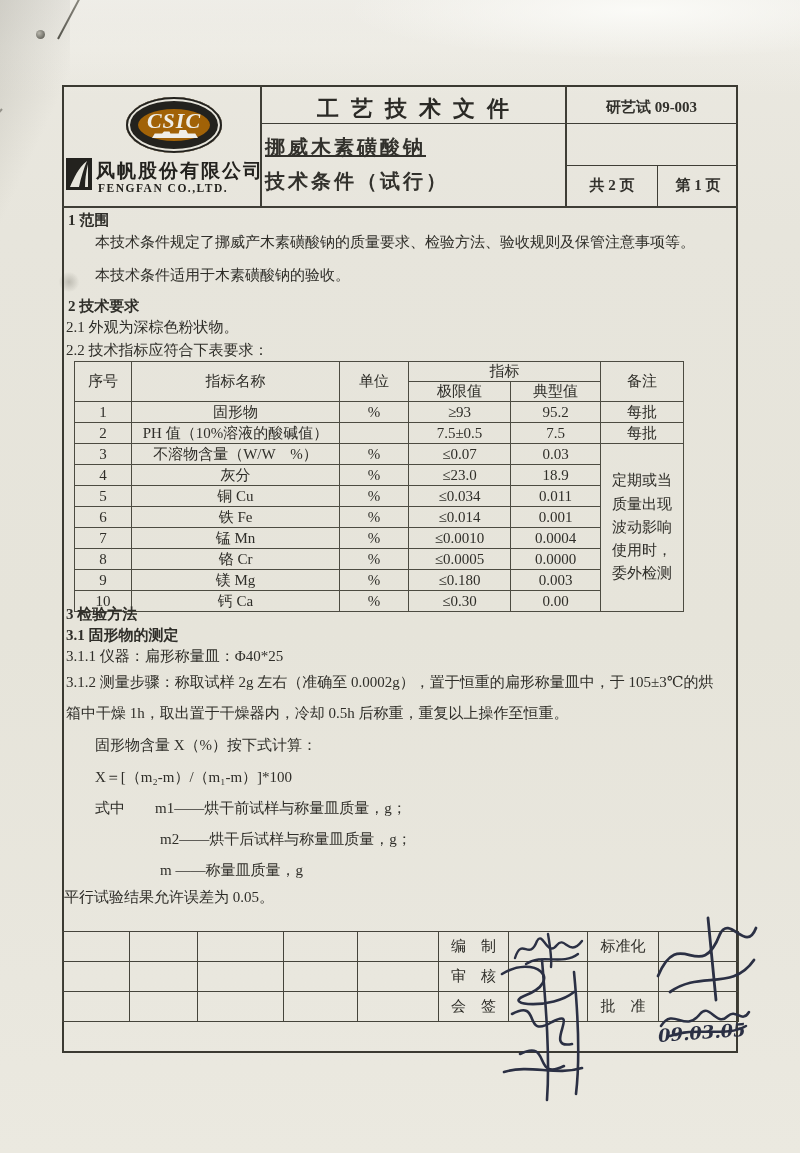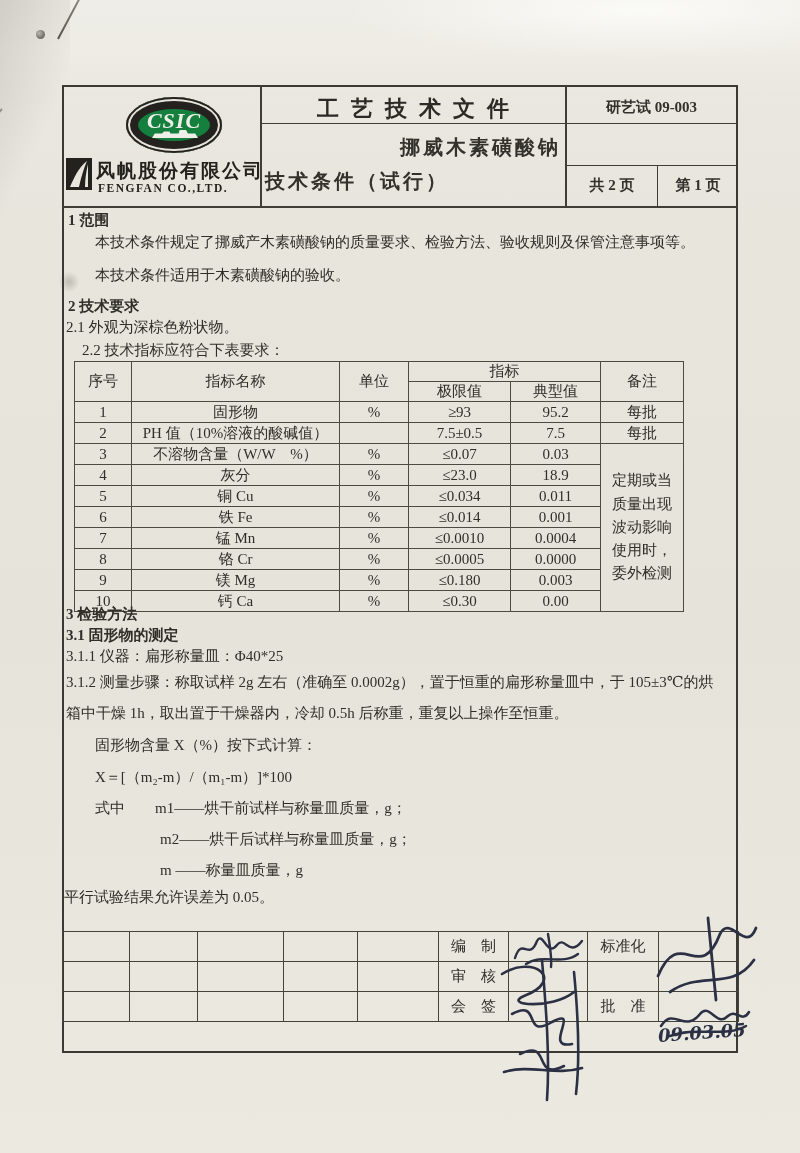--- a/index.html
+++ b/index.html
@@ -16,25 +16,25 @@
   .edge-shade{position:absolute;left:0;top:0;width:70px;height:260px;pointer-events:none;
     background:linear-gradient(115deg,rgba(170,168,158,.45),rgba(170,168,158,0) 55%);}
   .line{position:absolute;background:#3f3e36;}
   .frame{position:absolute;left:62px;top:85px;width:672px;height:964px;border:2px solid #3b3a32;}
   .txt{position:absolute;white-space:nowrap;font-size:15px;line-height:1.2;color:#2f2e29;}
   .bold{font-weight:bold;}
   
   .doc-type{position:absolute;left:265px;top:94px;width:296px;text-align:center;
     font-size:22px;font-weight:bold;letter-spacing:12px;text-indent:12px;color:#2b2a26;}
   .doc-num{position:absolute;left:567px;top:98px;width:169px;text-align:center;font-size:15px;font-weight:bold;}
-  .title1{position:absolute;left:265px;top:134px;width:296px;text-align:right;font-size:20px;font-weight:bold;letter-spacing:3px;}
+  .title1{position:absolute;left:265px;top:134px;width:296px;text-align:left;font-size:20px;font-weight:bold;letter-spacing:3px;text-decoration:underline;}
   .title2{position:absolute;left:265px;top:168px;width:296px;text-align:left;font-size:20px;font-weight:bold;letter-spacing:3px;}
   .pages{position:absolute;top:176px;text-align:center;font-size:15px;font-weight:bold;}
   
-  .logo-oval{position:absolute;left:126px;top:97px;width:96px;height:56px;background:#15803d;border-radius:50%;
+  .logo-oval{position:absolute;left:126px;top:97px;width:96px;height:56px;background:#a16207;border-radius:50%;
     display:flex;align-items:center;justify-content:center;box-shadow:inset 0 0 0 2px #23221e,inset 0 0 0 4px #e7e5dc,inset 0 0 0 12px #23221e;}
   .logo-oval span{color:#efeee8;font-style:italic;font-weight:bold;font-size:22px;letter-spacing:1px;transform:translateY(-4px);}
   .logo-ship{position:absolute;left:152px;top:130px;width:46px;height:8px;background:#efeee8;
     clip-path:polygon(0 100%,100% 100%,94% 45%,78% 45%,74% 0,60% 0,58% 45%,40% 45%,38% 20%,26% 20%,22% 45%,6% 45%);}
   .company-cn{position:absolute;left:96px;top:158px;font-size:19px;font-weight:bold;letter-spacing:2px;color:#23221e;}
   .company-en{position:absolute;left:98px;top:182px;font-size:11.5px;font-weight:bold;letter-spacing:1.5px;color:#23221e;}
   .sail{position:absolute;left:66px;top:158px;width:26px;height:32px;}
   
   table{border-collapse:collapse;table-layout:fixed;}
   .spec{position:absolute;left:74px;top:361px;width:609px;font-size:15px;color:#2f2e29;padding-left:39px;}
@@ -95,21 +95,21 @@
   <div class="title1">挪威木素磺酸钠</div>
   <div class="title2">技术条件（试行）</div>
   <div class="pages" style="left:567px;width:90px;">共 2 页</div>
   <div class="pages" style="left:658px;width:80px;">第 1 页</div>
 
   <div class="txt bold" style="left:68px;top:211px;">1 范围</div>
   <div class="txt" style="left:95px;top:233px;">本技术条件规定了挪威产木素磺酸钠的质量要求、检验方法、验收规则及保管注意事项等。</div>
   <div class="txt" style="left:95px;top:266px;text-align:center;">本技术条件适用于木素磺酸钠的验收。</div>
   <div class="txt bold" style="left:68px;top:297px;">2  技术要求</div>
   <div class="txt" style="left:66px;top:318px;">2.1 外观为深棕色粉状物。</div>
-  <div class="txt" style="left:66px;top:341px;margin-left:16px;">2.2 技术指标应符合下表要求：</div>
+  <div class="txt" style="left:66px;top:341px;">2.2 技术指标应符合下表要求：</div>
 
   <table class="spec">
     <colgroup>
       <col style="width:57px">
         <col style="width:208px">
         <col style="width:69px">
       <col style="width:102px">
         <col style="width:90px">
         <col style="width:83px">
     </colgroup>

